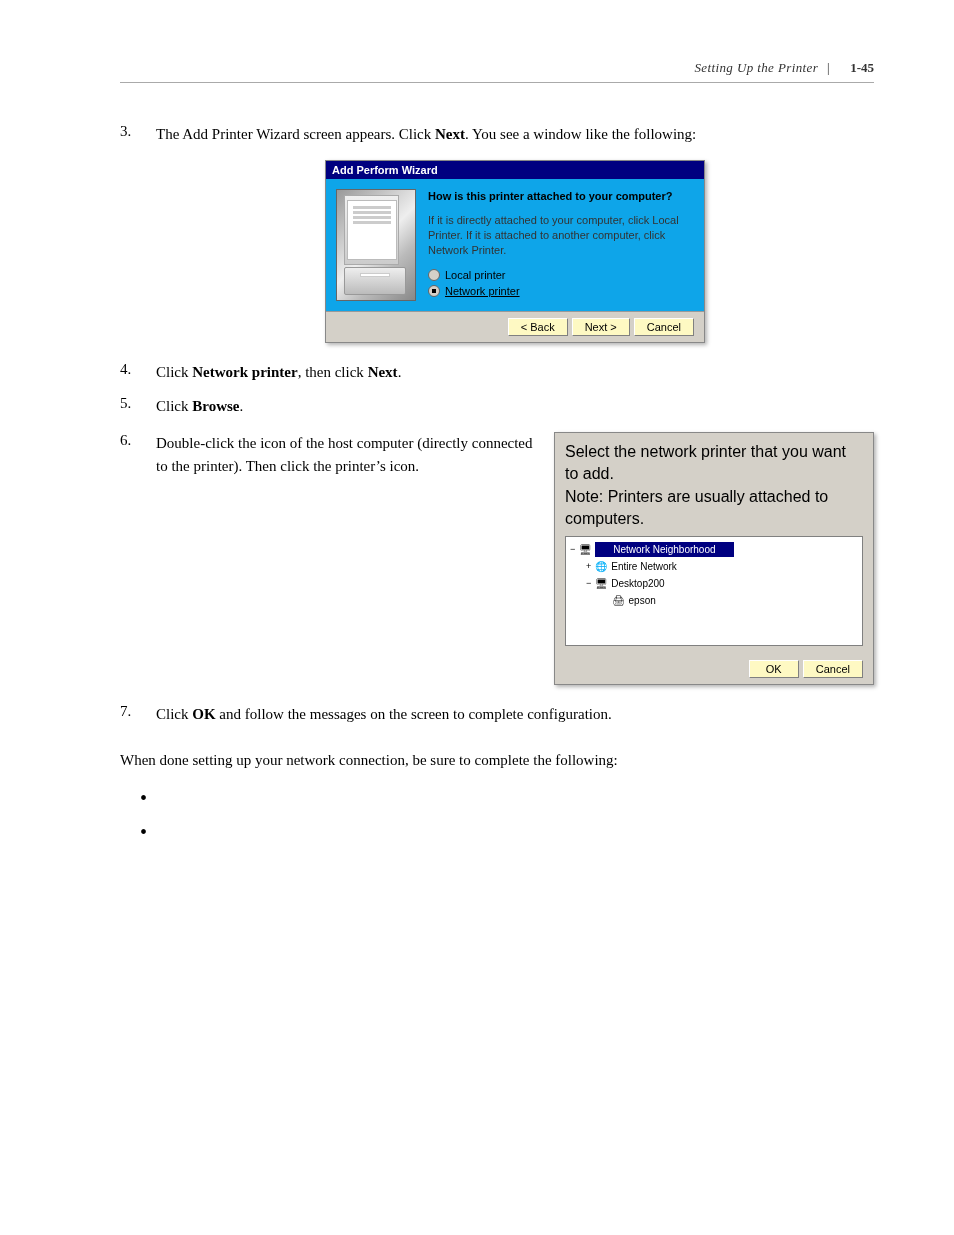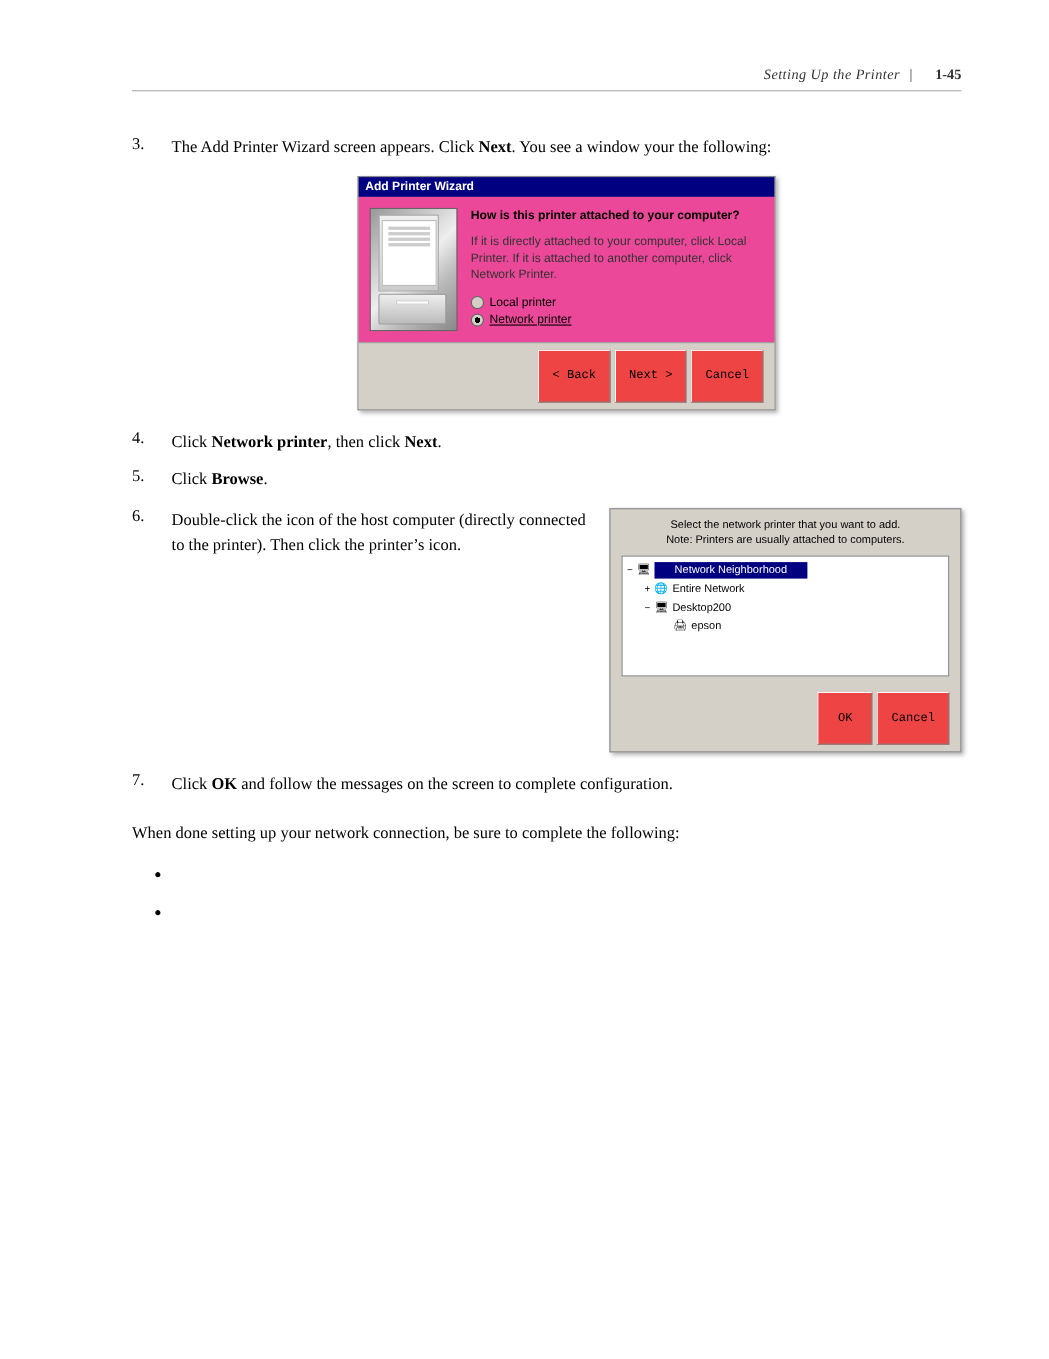--- a/index.html
+++ b/index.html
@@ -91,21 +91,21 @@
       padding: 3px 6px;
       font-size: 11px;
       font-weight: bold;
       display: flex;
       align-items: center;
     }
 
     .wizard-body {
       display: flex;
       padding: 10px;
-      background: #ec4899;
+      background: #0ea5e9;
     }
 
     .wizard-image {
       width: 80px;
       min-height: 110px;
       background: linear-gradient(135deg, #999 0%, #ccc 30%, #eee 50%, #bbb 70%, #888 100%);
       border: 1px solid #666;
       margin-right: 12px;
       flex-shrink: 0;
       display: flex;
@@ -160,26 +160,26 @@
     .wizard-footer {
       display: flex;
       justify-content: flex-end;
       padding: 6px 10px;
       gap: 4px;
       border-top: 1px solid #999;
       background: #d4d0c8;
     }
 
     .win-button {
-      background: #ef4444;
+      background: #fef9c3;
       border: 1px solid;
       border-color: #ffffff #808080 #808080 #ffffff;
-      padding: 17px 12px;
-      font-size: 11px;
-      font-family: Liberation Mono, monospace;
+      padding: 2px 12px;
+      font-size: 11px;
+      font-family: Liberation Sans, sans-serif;
       cursor: pointer;
       min-width: 50px;
       text-align: center;
     }
 
     
     .browse-window {
       border: 1px solid #888;
       background: #d4d0c8;
       width: 320px;
@@ -216,24 +216,23 @@
       justify-content: center;
       color: #000;
       line-height: 1;
     }
 
     .browse-body {
       padding: 8px 10px;
     }
 
     .browse-description {
-      font-size: 10px;
+      font-size: 16px;
       margin-bottom: 6px;
       line-height: 1.4;
-      text-align: center;
     }
 
     .browse-tree {
       border: 1px solid #808080;
       background: #ffffff;
       height: 110px;
       padding: 4px;
       font-size: 10px;
       overflow: hidden;
     }
@@ -344,27 +343,27 @@
   <div class="page-header">
     <span class="page-header-title">Setting Up the Printer</span>
     <span class="page-header-title" style="margin: 0 8px;">|</span>
     <span class="page-header-number">1-45</span>
   </div>
 
   <div class="step">
     <div class="step-number">3.</div>
     <div class="step-content">
       <p>
-        <span>The Add Printer Wizard screen appears. Click </span><b>Next</b><span>. You see a window your the following:</span>
+        <span>The Add Printer Wizard screen appears. Click </span><b>Next</b><span>. You see a window like the following:</span>
       </p>
 
       <div class="screenshot-wrapper">
         <div class="wizard-window">
           <div class="wizard-titlebar">
-            <span>Add Printer Wizard</span>
+            <span>Add Perform Wizard</span>
           </div>
           <div class="wizard-body">
 
             <div class="wizard-image">
               <div style="width:75px; height:110px; position:relative; overflow:hidden;">
 
                 <div style="position:absolute; top:5px; left:5px; width:55px; height:70px; background:linear-gradient(180deg,#f0f0f0,#ccc); border:1px solid #aaa;"></div>
                 <div style="position:absolute; top:10px; left:8px; width:50px; height:60px; background:#fff; border:1px solid #bbb;">
                   <div style="width:38px;height:3px;background:#ccc;margin:5px auto 2px;"></div>
                   <div style="width:38px;height:3px;background:#ccc;margin:2px auto;"></div>

